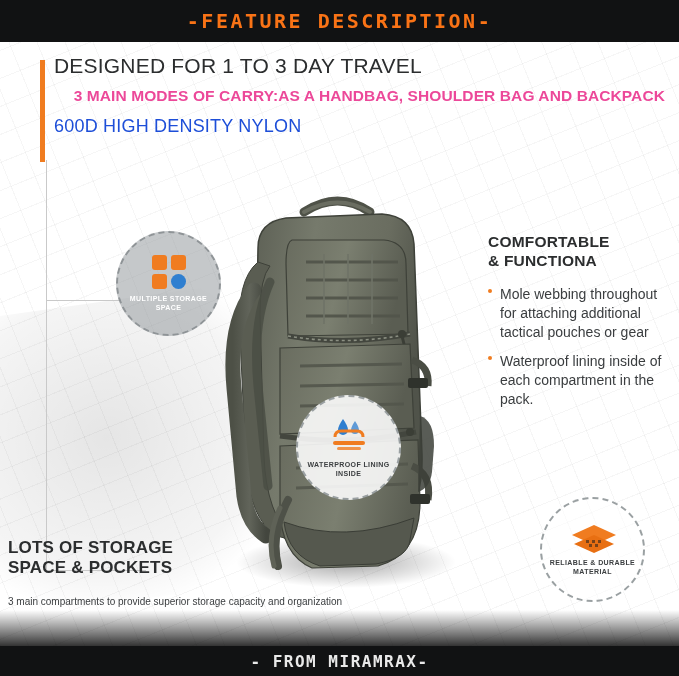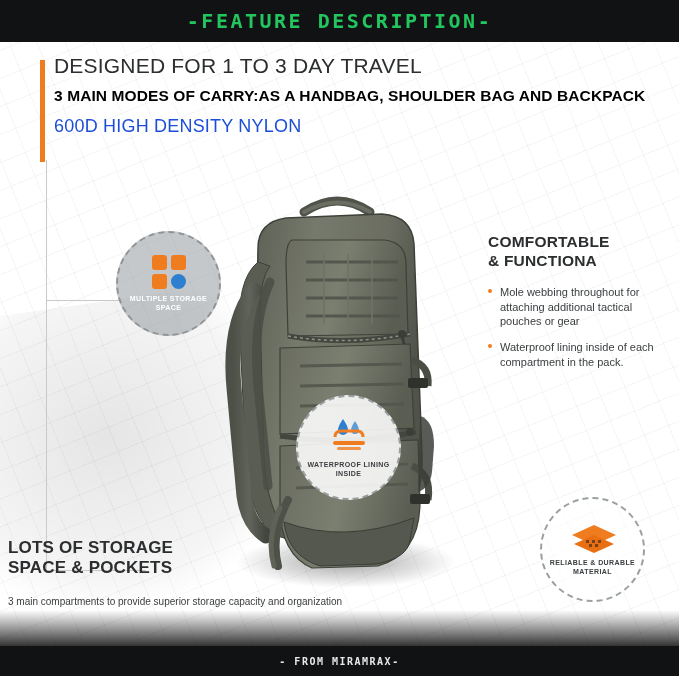--- a/index.html
+++ b/index.html
@@ -17,37 +17,37 @@
   }
 
   
   .header {
     position: absolute; top: 0; left: 0;
     width: 679px; height: 42px;
     background: #111213;
     display: flex; align-items: center; justify-content: center;
   }
   .header-title {
-    color: #22c55e;
+    color: #f97316;
     font-size: 20px;
     font-weight: bold;
     letter-spacing: 2.5px;
     font-family: "DejaVu Sans Mono", monospace;
   }
 
   
   .footer {
     position: absolute; left: 0; bottom: 0;
     width: 679px; height: 30px;
     background: #111213;
     display: flex; align-items: center; justify-content: center;
   }
   .footer-title {
     color: #e9e9e9;
-    font-size: 10px;
+    font-size: 16px;
     font-weight: bold;
     letter-spacing: 1.5px;
     font-family: "DejaVu Sans Mono", monospace;
   }
 
   
   .bg-grid {
     position: absolute;
     left: 0; top: 42px;
     width: 679px; height: 604px;
@@ -90,24 +90,25 @@
   .spec-1 {
     font-size: 21px;
     color: #2b2d2e;
     font-weight: normal;
     letter-spacing: 0.2px;
     padding-top: 2px;
     font-family: "Liberation Sans", sans-serif;
   }
   .spec-2 {
     font-size: 15.5px;
-    color: #000000;
+    color: #ec4899;
     font-weight: bold;
     letter-spacing: 0.1px;
     padding-top: 9px;
+    text-align: right;
   }
   .spec-3 {
     font-size: 18px;
     color: #1d4ed8;
     padding-top: 11px;
     letter-spacing: 0.2px;
   }
 
   
   .left-connector {
@@ -201,21 +202,21 @@
     font-size: 15.5px;
     font-weight: bold;
     color: #2b2d2e;
     line-height: 1.25;
     letter-spacing: 0.2px;
   }
   .bullets { margin-top: 14px; }
   .bullet {
     position: relative;
     padding-left: 12px;
-    font-size: 11px;
+    font-size: 14px;
     color: #3a3d3f;
     line-height: 1.35;
     margin-bottom: 11px;
   }
   .bullet::before {
     content: "";
     position: absolute;
     left: 0; top: 4px;
     width: 4px; height: 4px;
     border-radius: 50%;

